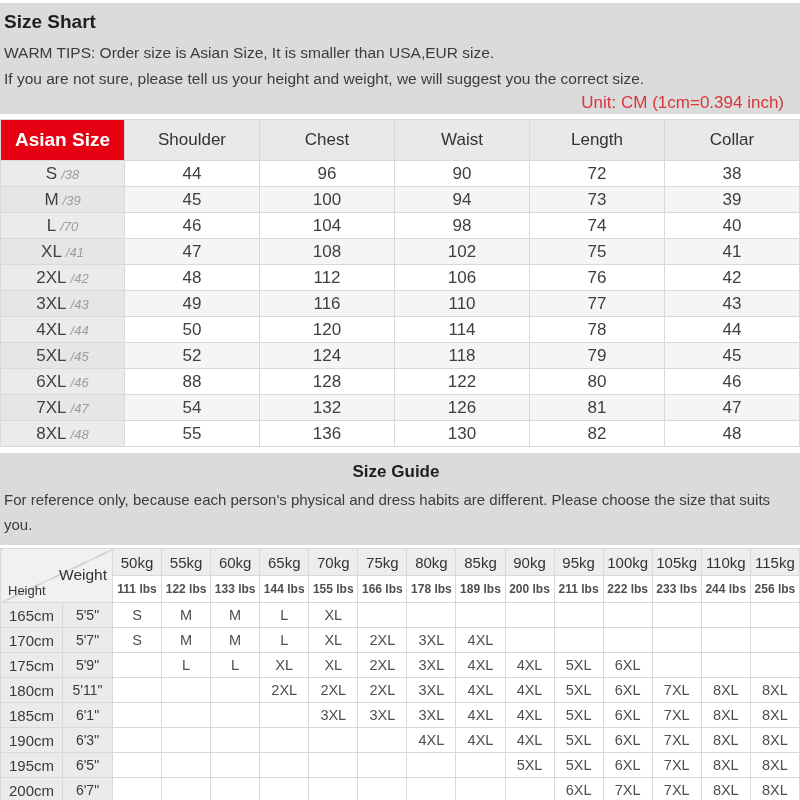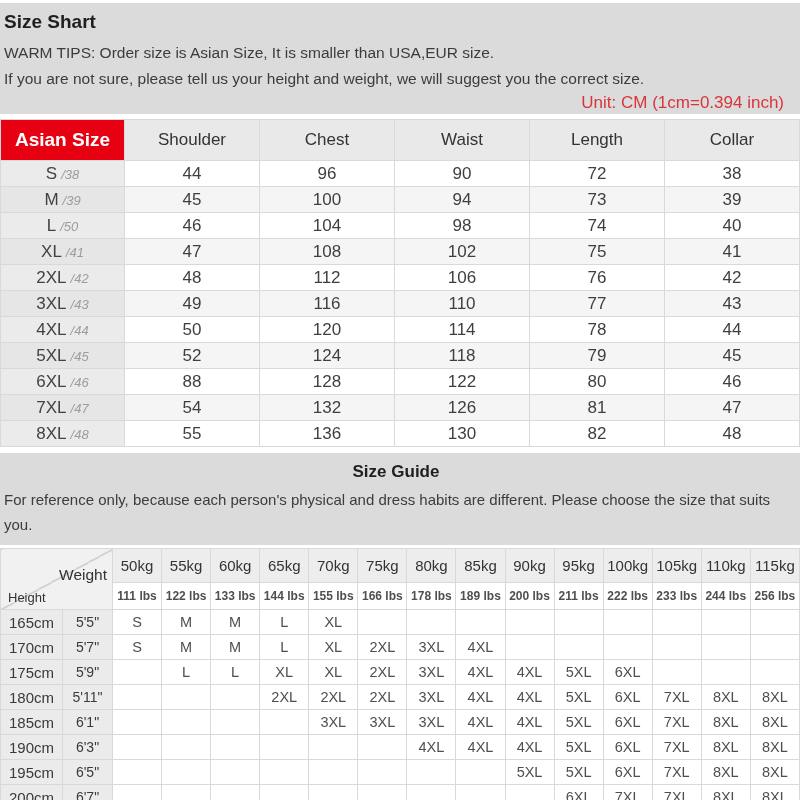--- a/index.html
+++ b/index.html
@@ -27,21 +27,21 @@
   .size-table td.col-size { background: #ebebeb; }
   .size-table tbody tr:nth-child(even) td.col-size { background: #e6e6e6; }
   .sz { font-size: 17px; color: #424242; }
   .eur { font-size: 13px; font-style: italic; color: #9c9c9c; margin-left: 4px; }
   
   .guide-intro { margin-top: 6px; padding-bottom: 8px; }
   .guide-intro h2 { font-size: 17px; font-weight: bold; color: #1f1f1f; margin: 3px 0 5px 0; text-align: center; }
   .guide-note { font-size: 15px; line-height: 25px; color: #3c3c3c; }
   
   .guide-table { margin-top: 3px; }
-  .guide-table th.kg { height: 34px; background: #ededed; font-size: 15px; color: #333333; }
+  .guide-table th.kg { height: 27px; background: #ededed; font-size: 15px; color: #333333; }
   .guide-table th.lbs { height: 27px; background: #ffffff; font-size: 12px; color: #4f4f4f; font-weight: bold; }
   .guide-table td { height: 25px; background: #ffffff; font-size: 14.5px; color: #4f4f4f; }
   .guide-table td.cm { background: #ebebeb; font-size: 15px; color: #3a3a3a; }
   .guide-table td.ft { background: #ebebeb; font-size: 14px; color: #3a3a3a; }
   .corner {
     position: relative;
     background-image: linear-gradient(to bottom right,
       rgba(0,0,0,0) 49.4%, #c4c4c4 49.4%, #c4c4c4 50.6%, rgba(0,0,0,0) 50.6%);
     background-color: #f1f1f1;
   }
@@ -89,21 +89,21 @@
       </tr>
       <tr>
         <td class="col-size"><span class="sz">M</span><span class="eur">/39</span></td>
         <td>45</td>
         <td>100</td>
         <td>94</td>
         <td>73</td>
         <td>39</td>
       </tr>
       <tr>
-        <td class="col-size"><span class="sz">L</span><span class="eur">/50</span></td>
+        <td class="col-size"><span class="sz">L</span><span class="eur">/70</span></td>
         <td>46</td>
         <td>104</td>
         <td>98</td>
         <td>74</td>
         <td>40</td>
       </tr>
       <tr>
         <td class="col-size"><span class="sz">XL</span><span class="eur">/41</span></td>
         <td>47</td>
         <td>108</td>

